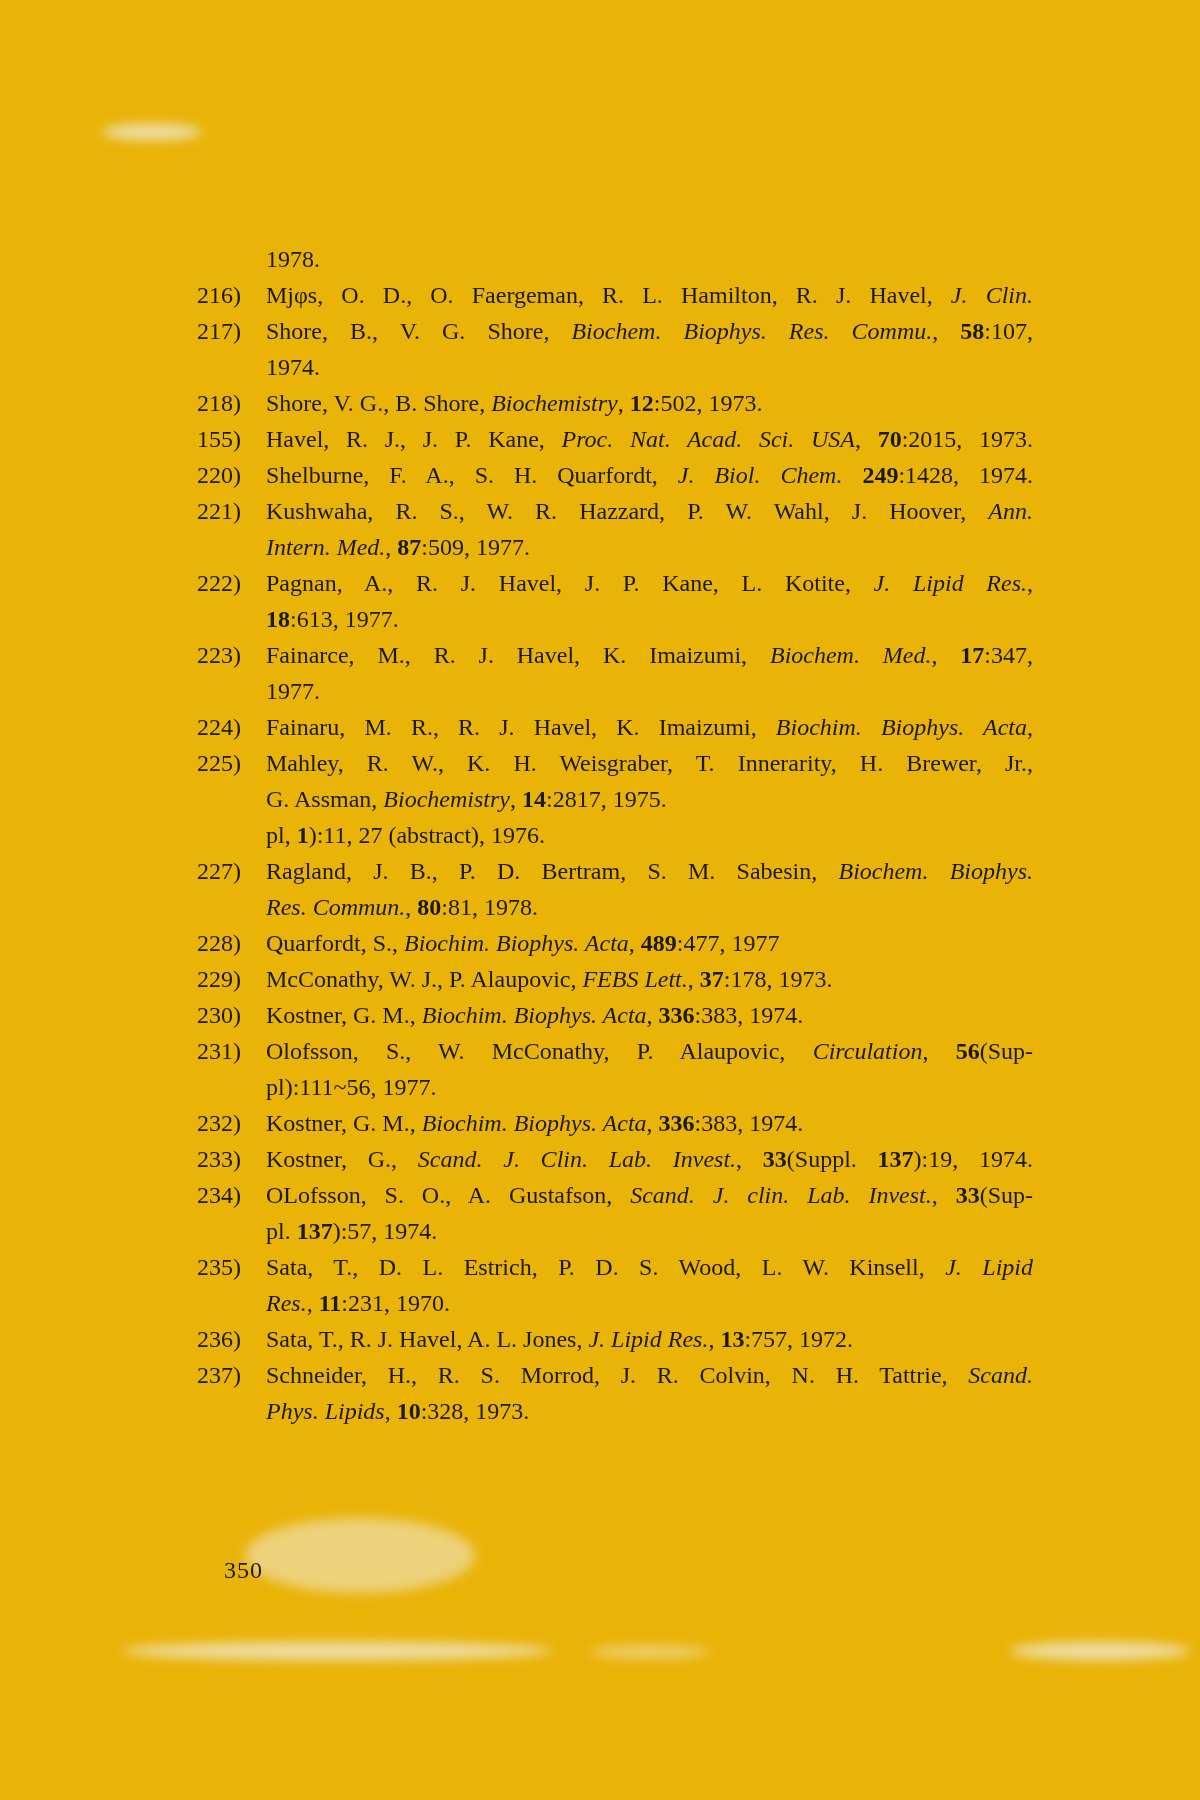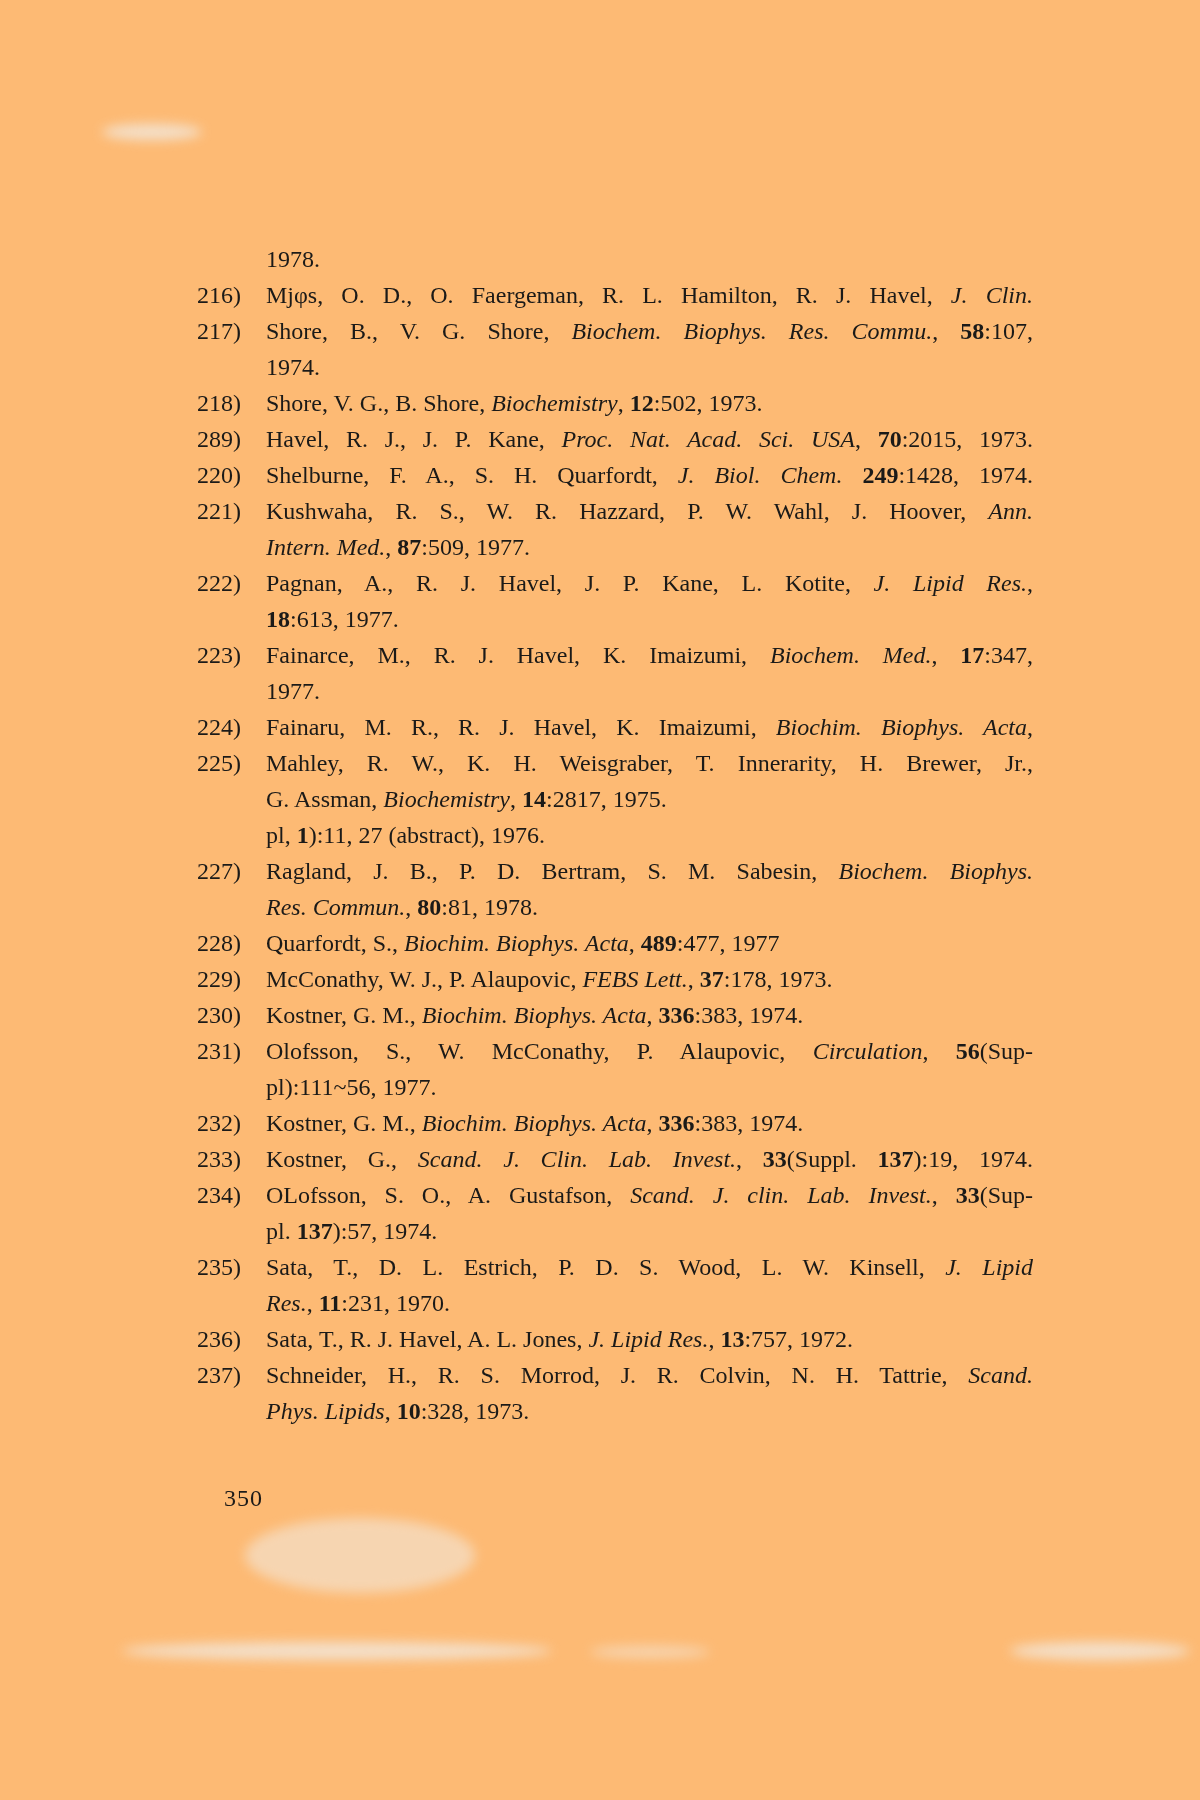--- a/index.html
+++ b/index.html
@@ -1,19 +1,19 @@
 <!DOCTYPE html>
 <html><head>
 <meta charset="utf-8">
 <style>
   html,body{margin:0;padding:0;background:#e9e9e7;}
   #page{
     position:relative;
     width:1200px;height:1800px;
-    background:#fdba74;
+    background:#eab308;
     overflow:hidden;
     font-family:"Liberation Serif","DejaVu Serif",serif;
     color:#1b1a18;
   }
   #refs{
     position:absolute;
     left:197px;top:241px;
     width:836px;
     font-size:24px;
   }
@@ -37,21 +37,21 @@
   .j::after{
     content:"";
     display:inline-block;
     width:100%;
     height:0;
   }
   .it{font-style:italic;margin-top:20px;}
   .bd{font-weight:bold;}
   #page-num{
     position:absolute;
-    left:224px;top:1480px;
+    left:224px;top:1552px;
     height:36px;line-height:36px;
     font-size:24px;
     letter-spacing:1px;
   }
   .smudge{
     position:absolute;
     background:#f0f0ee;
     border-radius:50%;
     filter:blur(6px);
     opacity:.7;
@@ -81,21 +81,21 @@
         <div class="line j"><span class="num">216)</span><span>Mjφs, O. D., O. Faergeman, R. L. Hamilton, R. J. Havel, </span><span class="it">J. Clin.</span></div>
       </div>
       <div>
         <div class="line j"><span class="num">217)</span><span>Shore, B., V. G. Shore, </span><span class="it">Biochem. Biophys. Res. Commu.</span><span>, </span><span class="bd">58</span><span>:107,</span></div>
         <div class="line cont"><span>1974.</span></div>
       </div>
       <div>
         <div class="line"><span class="num">218)</span><span>Shore, V. G., B. Shore, </span><span class="it">Biochemistry</span><span>, </span><span class="bd">12</span><span>:502, 1973.</span></div>
       </div>
       <div>
-        <div class="line j"><span class="num">289)</span><span>Havel, R. J., J. P. Kane, </span><span class="it">Proc. Nat. Acad. Sci. USA</span><span>, </span><span class="bd">70</span><span>:2015, 1973.</span></div>
+        <div class="line j"><span class="num">155)</span><span>Havel, R. J., J. P. Kane, </span><span class="it">Proc. Nat. Acad. Sci. USA</span><span>, </span><span class="bd">70</span><span>:2015, 1973.</span></div>
       </div>
       <div>
         <div class="line j"><span class="num">220)</span><span>Shelburne, F. A., S. H. Quarfordt, </span><span class="it">J. Biol. Chem.</span><span> </span><span class="bd">249</span><span>:1428, 1974.</span></div>
       </div>
       <div>
         <div class="line j"><span class="num">221)</span><span>Kushwaha, R. S., W. R. Hazzard, P. W. Wahl, J. Hoover, </span><span class="it">Ann.</span></div>
         <div class="line cont"><span class="it">Intern. Med.</span><span>, </span><span class="bd">87</span><span>:509, 1977.</span></div>
       </div>
       <div>
         <div class="line j"><span class="num">222)</span><span>Pagnan, A., R. J. Havel, J. P. Kane, L. Kotite, </span><span class="it">J. Lipid Res.</span><span>,</span></div>

